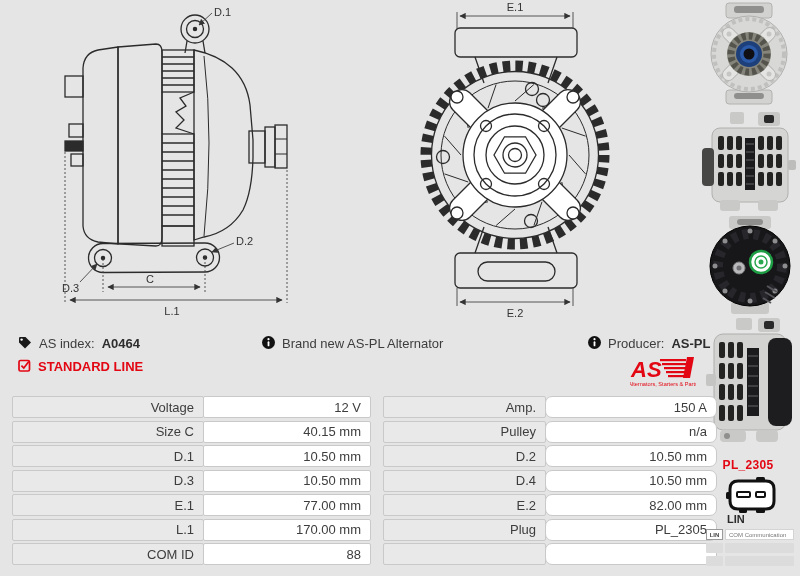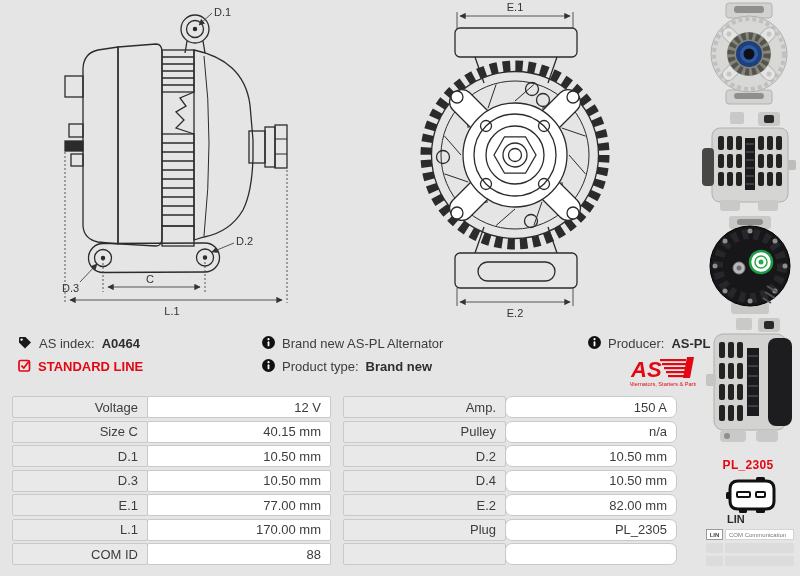--- a/index.html
+++ b/index.html
@@ -12,22 +12,22 @@
   .info-line{position:absolute;display:flex;align-items:flex-start;gap:7px;font-size:13px;height:15px;white-space:nowrap;}
   .info-line b{color:#2e2e2e;}
   .red-line{color:#e30613;font-weight:bold;}
 
   
   .spec-table{position:absolute;left:12px;top:396px;}
   .spec-row{display:flex;height:22px;margin-bottom:2.5px;}
   .cell{box-sizing:border-box;border:1px solid #c9c9c9;display:flex;align-items:center;
         justify-content:flex-end;padding-right:9px;font-size:13px;color:#3d3d3d;border-radius:2px;background:#fff;}
   .cell.lbl{background:#e9e9e9;}
-  .c-l1{width:136px;}
-  .c-l2{width:184px;margin-left:-1px;}
+  .c-l1{width:192px;}
+  .c-l2{width:168px;margin-left:-1px;}
   .c-r1{width:163px;margin-left:12px;}
   .c-r2{width:172px;margin-left:-1px;border-radius:7px;}
 
   
   .plug-code{position:absolute;left:700px;top:458px;width:96px;text-align:center;
              font-size:12px;font-weight:bold;color:#e30613;letter-spacing:.3px;}
   .plug-type{position:absolute;left:727px;top:513px;font-size:11px;font-weight:bold;color:#2b2b2b;}
   .plug-table{position:absolute;left:706px;top:529px;width:88px;font-size:6px;}
   .pt-row{display:flex;gap:2px;margin-bottom:3px;}
   .pt-key{box-sizing:border-box;width:17px;height:11px;border:1px solid #9a9a9a;display:flex;
@@ -295,29 +295,20 @@
   </div>
 
   <div class="info-line" style="left:262px;top:336px">
     <svg width="13" height="13" viewBox="0 0 13 13">
       <circle cx="6.5" cy="6.5" r="6.5" fill="#111"></circle>
       <rect x="5.6" y="5.3" width="1.8" height="5" rx="0.9" fill="#fff"></rect>
       <circle cx="6.5" cy="3.2" r="1.1" fill="#fff"></circle>
     </svg>
     <span>Brand new AS-PL Alternator</span>
   </div>
-  <div class="info-line" style="left:262px;top:359px">
-    <svg width="13" height="13" viewBox="0 0 13 13">
-      <circle cx="6.5" cy="6.5" r="6.5" fill="#111"></circle>
-      <rect x="5.6" y="5.3" width="1.8" height="5" rx="0.9" fill="#fff"></rect>
-      <circle cx="6.5" cy="3.2" r="1.1" fill="#fff"></circle>
-    </svg>
-    <span>Product type:</span>
-    <b>Brand new</b>
-  </div>
 
   <div class="info-line" style="left:588px;top:336px">
     <svg width="13" height="13" viewBox="0 0 13 13">
       <circle cx="6.5" cy="6.5" r="6.5" fill="#111"></circle>
       <rect x="5.6" y="5.3" width="1.8" height="5" rx="0.9" fill="#fff"></rect>
       <circle cx="6.5" cy="3.2" r="1.1" fill="#fff"></circle>
     </svg>
     <span>Producer:</span>
     <b>AS-PL</b>
   </div>

